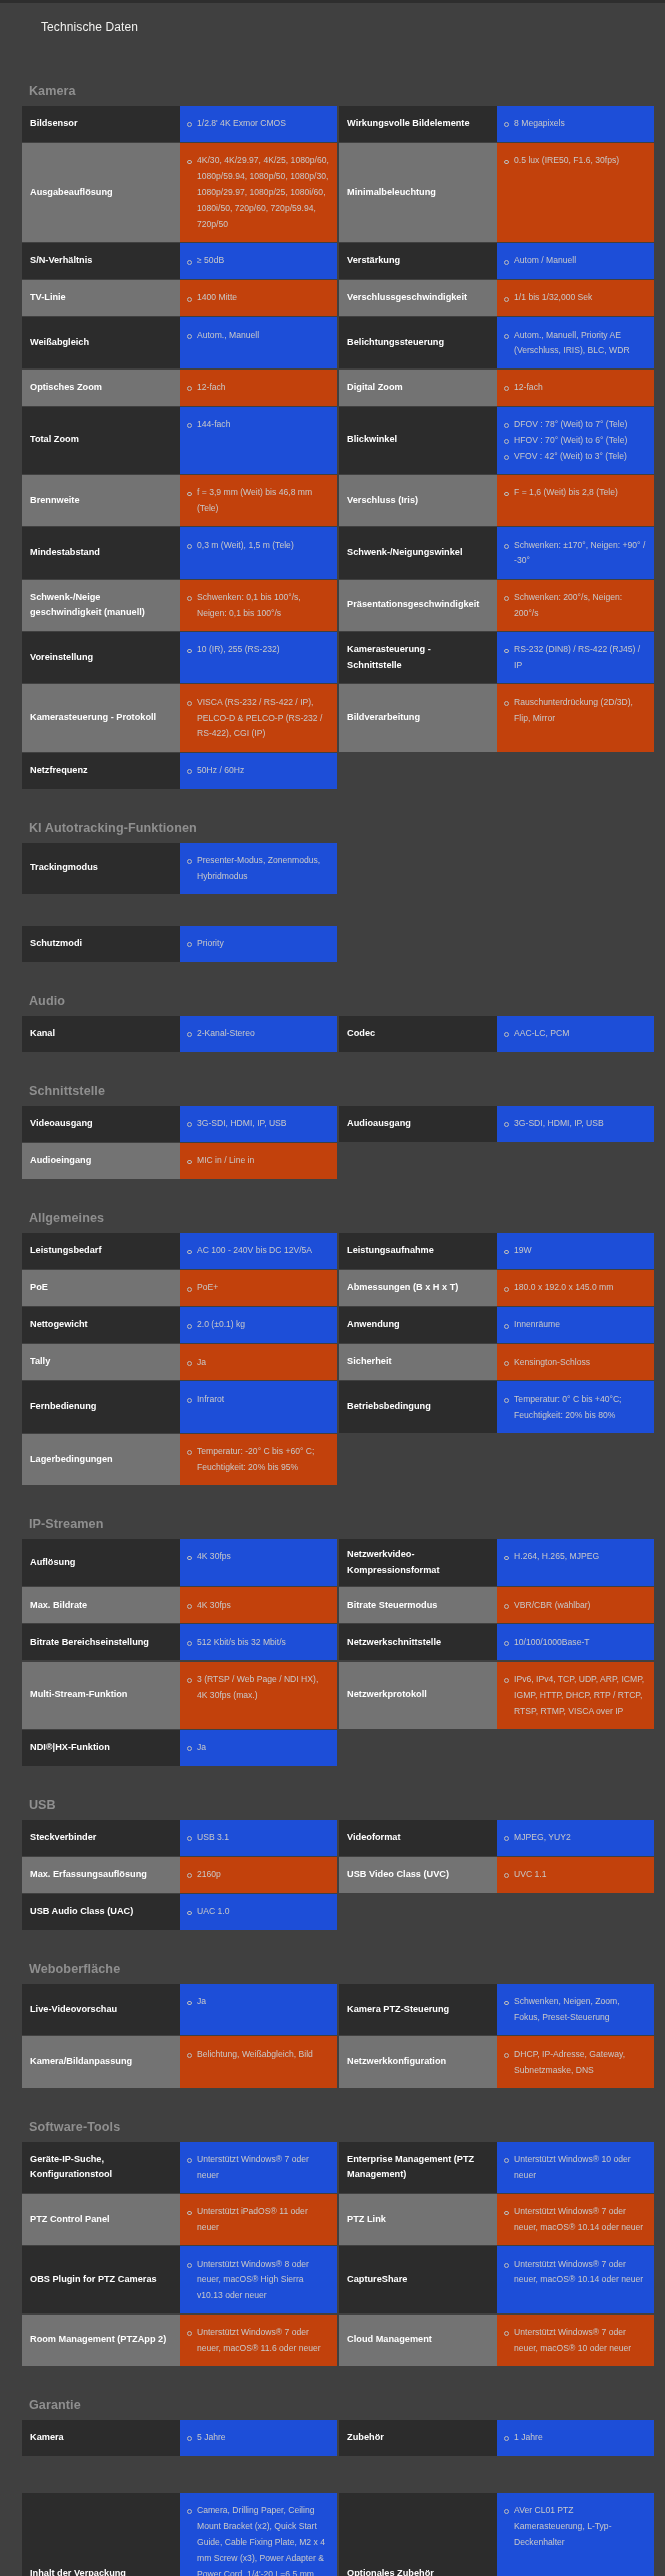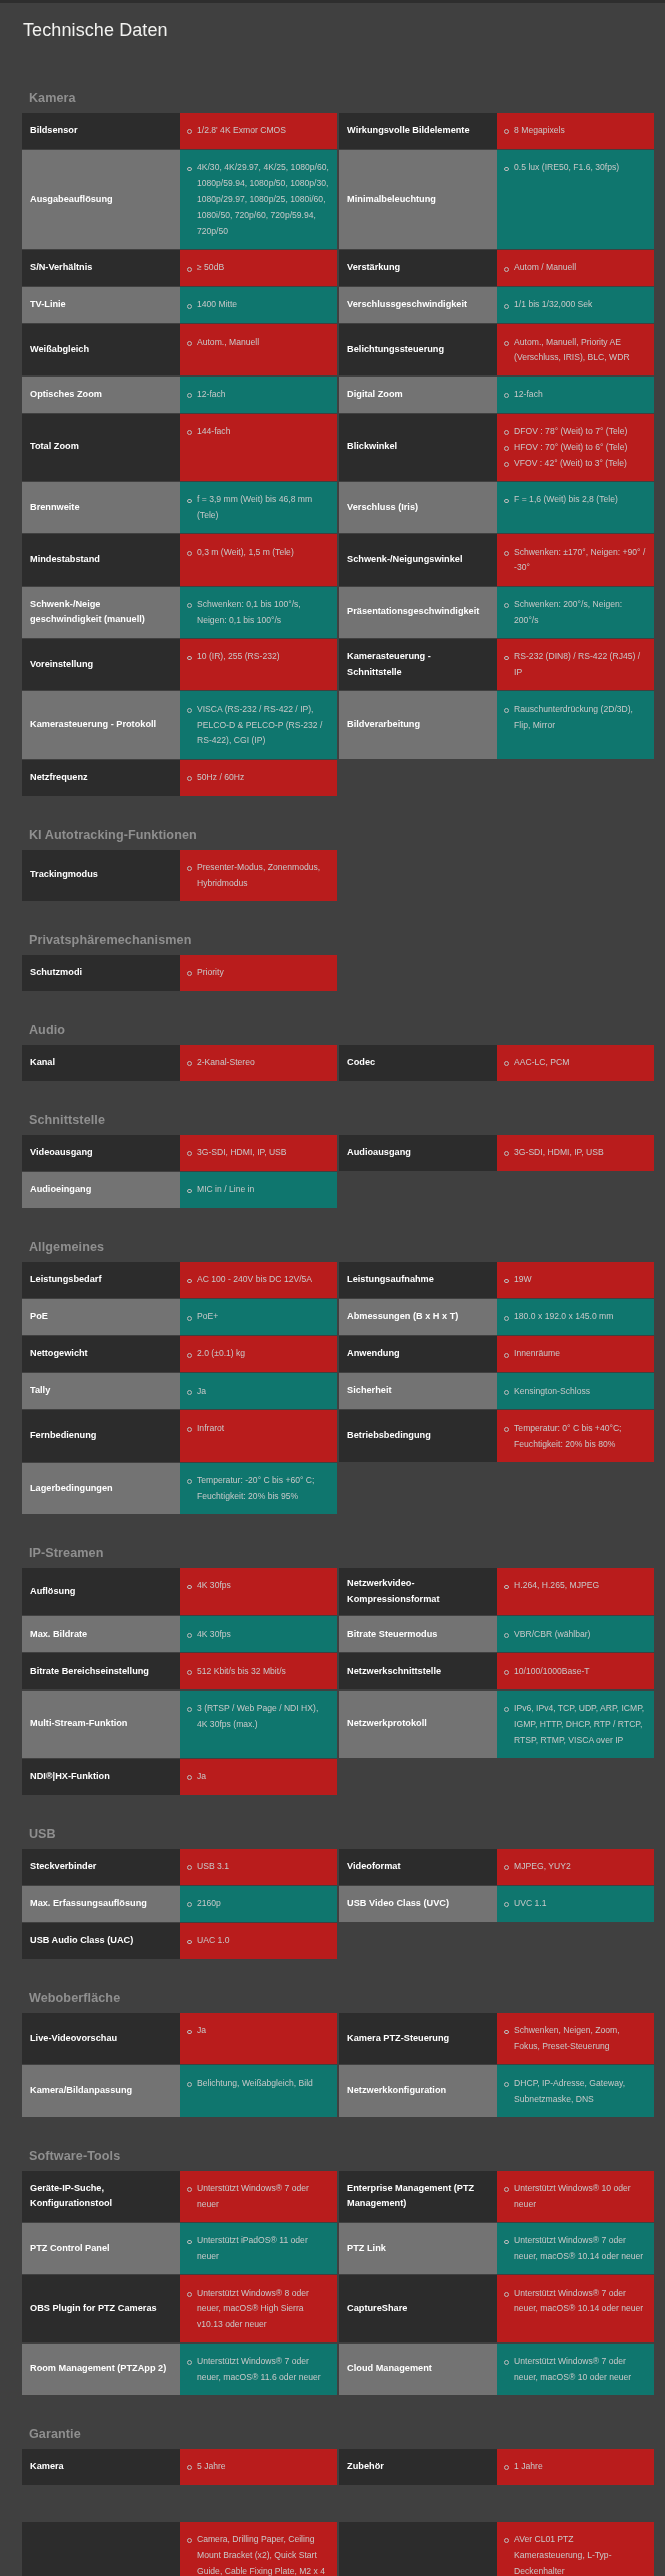--- a/index.html
+++ b/index.html
@@ -15,22 +15,22 @@
     box-sizing: border-box;
   }
   .top-strip {
     height: 2.9px;
     background: #2e2e2e;
   }
   .content {
     padding: 0 11.5px 23px 22px;
   }
   .page-title {
-    margin: 17px 0 50px 1px;
-    font-size: 18px;
+    margin: 17px 0 50px 19px;
+    font-size: 12px;
     font-weight: 400;
     color: #f2f2f0;
     letter-spacing: 0.1px;
   }
   .spec-section { margin-top: 32px; }
   .spec-section.first { margin-top: 0; }
   .spec-section.no-title { margin-top: 37px; }
   .section-title {
     font-size: 12.6px;
     font-weight: 700;
@@ -65,23 +65,23 @@
     word-wrap: break-word;
   }
   .cell-value {
     width: 157px;
     box-sizing: border-box;
     padding: 10.3px 8px 9.2px 6.9px;
     min-height: 36px;
   }
   
   .spec-row.even .cell-label { background: #2c2c2c; }
-  .spec-row.even .cell-value { background: #b91c1c; }
+  .spec-row.even .cell-value { background: #1d4ed8; }
   .spec-row.odd  .cell-label { background: #737373; }
-  .spec-row.odd  .cell-value { background: #0f766e; }
+  .spec-row.odd  .cell-value { background: #c2410c; }
   .value-item {
     display: flex;
     gap: 5.2px;
     color: #c9c9c9;
     font-size: 8.6px;
     line-height: 1.85;
   }
   .bullet {
     flex: 0 0 auto;
     width: 2.9px;
@@ -376,21 +376,20 @@
                     <span class="bullet"></span>
                     <span class="value-text">Presenter-Modus, Zonenmodus, Hybridmodus</span>
                   </div>
                 </div>
               </div>
               <div class="half right empty"></div>
             </div>
           </div>
         </section>
         <section class="spec-section">
-          <h2 class="section-title">Privatsphäremechanismen</h2>
           <div class="spec-table">
             <div class="spec-row even">
               <div class="half left">
                 <div class="cell-label">Schutzmodi</div>
                 <div class="cell-value">
                   <div class="value-item">
                     <span class="bullet"></span>
                     <span class="value-text">Priority</span>
                   </div>
                 </div>

